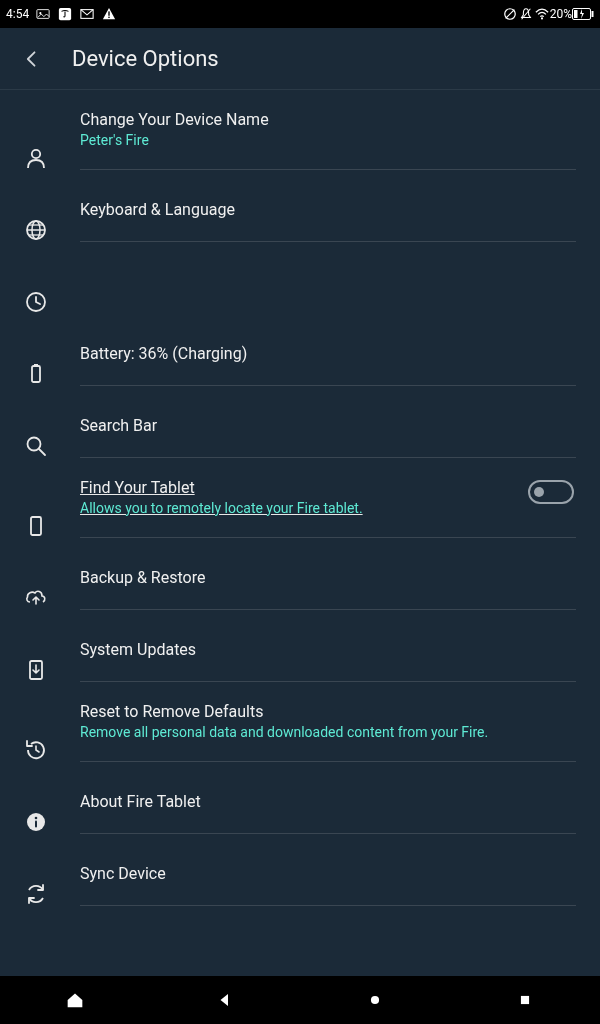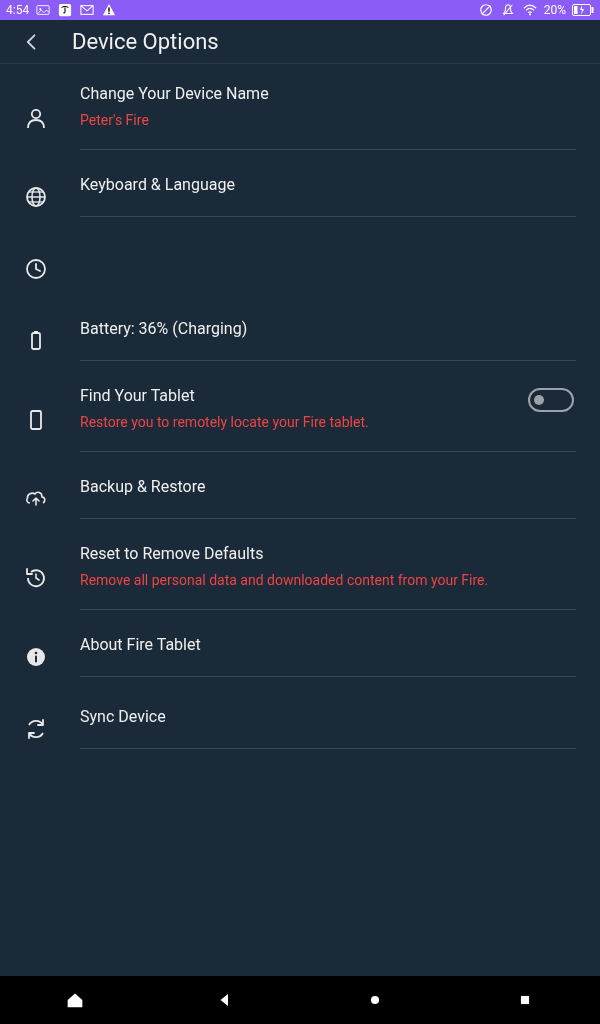--- a/index.html
+++ b/index.html
@@ -5,64 +5,64 @@
   * { box-sizing: border-box; margin: 0; padding: 0; }
   html, body { width: 600px; height: 1024px; overflow: hidden; }
   body {
     background: #1b2a38;
     color: #e8e8e8;
     font-family: -apple-system, "Segoe UI", Roboto, Arial, sans-serif;
     display: flex;
     flex-direction: column;
   }
   .status-bar {
-    height: 20px;
-    background: #8b5cf6;
+    height: 28px;
+    background: #000000;
     display: flex;
     align-items: center;
     padding: 0 6px;
     font-size: 12px;
     color: #fff;
   }
   .status-left { display: flex; align-items: center; gap: 6px; }
-  .status-right { margin-left: auto; display: flex; align-items: center; gap: 6px; }
+  .status-right { margin-left: auto; display: flex; align-items: center; }
   .status-ico { display: inline-flex; align-items: center; justify-content: center; width: 16px; height: 16px; }
   .header {
-    height: 44px;
+    height: 62px;
     display: flex;
     align-items: center;
     padding: 0 22px;
     border-bottom: 1px solid #2b3a47;
   }
   .back-arrow { width: 20px; height: 20px; margin-right: 30px; }
   .header-title { font-size: 22px; font-weight: 400; color: #f0f0f0; }
   .content { flex: 1; overflow: hidden; }
   .row {
     display: flex;
-    align-items: center;
+    align-items: flex-end;
     padding: 20px 24px 0 24px;
     min-height: 72px;
     position: relative;
   }
   .row-icon {
     width: 24px;
     height: 24px;
     flex: 0 0 24px;
     margin-right: 32px;
     margin-top: 2px;
     color: #e8e8e8;
   }
   .row-body {
     flex: 1;
     padding-bottom: 20px;
     border-bottom: 1px solid #3a4652;
   }
   .row-title { font-size: 16px; color: #f0f0f0; font-weight: 400; line-height: 1.3; }
-  .row-sub { font-size: 14px; color: #ef4444; margin-top: 6px; line-height: 1.3; }
-  .row.with-switch .row-body { padding-right: 64px; }
+  .row-sub { font-size: 14px; color: #5eead4; line-height: 1.3; }
+  .row.with-switch .row-body { padding-right: 64px; text-decoration: underline; }
   .switch {
     position: absolute;
     right: 26px;
     top: 22px;
     width: 46px;
     height: 24px;
     border: 2px solid #9aa3ab;
     border-radius: 14px;
     display: flex;
     align-items: center;
@@ -203,48 +203,70 @@
       <svg viewBox="0 0 24 24" width="24" height="24">
           <rect x="8" y="4" width="8" height="16" rx="1.5" fill="none" stroke="#e8e8e8" stroke-width="1.8"></rect>
           <rect x="10" y="2" width="4" height="2" fill="#e8e8e8"></rect>
         </svg>
     </span>
     <div class="row-body">
       <div class="row-title">Battery: 36% (Charging)</div>
     </div>
   </div>
 
+  <div class="row">
+    <span class="row-icon">
+      <svg viewBox="0 0 24 24" width="24" height="24">
+          <circle cx="10" cy="10" r="6.5" fill="none" stroke="#e8e8e8" stroke-width="1.8"></circle>
+          <line x1="15" y1="15" x2="21" y2="21" stroke="#e8e8e8" stroke-width="1.8" stroke-linecap="round"></line>
+        </svg>
+    </span>
+    <div class="row-body">
+      <div class="row-title">Search Bar</div>
+    </div>
+  </div>
 
   <div class="row with-switch">
     <span class="row-icon">
       <svg viewBox="0 0 24 24" width="24" height="24">
           <rect x="7" y="3" width="10" height="18" rx="1.5" fill="none" stroke="#e8e8e8" stroke-width="1.8"></rect>
         </svg>
     </span>
     <div class="row-body">
       <div class="row-title">Find Your Tablet</div>
-      <div class="row-sub">Restore you to remotely locate your Fire tablet.</div>
+      <div class="row-sub">Allows you to remotely locate your Fire tablet.</div>
     </div>
     <div class="switch">
       <div class="switch-knob"></div>
     </div>
   </div>
 
   <div class="row">
     <span class="row-icon">
       <svg viewBox="0 0 24 24" width="24" height="24">
           <path d="M6 16 C3 16 2 13 3.5 11 C3 7 8 5 11 7 C13 4 18 5 18 10 C21 10 22 14 19 16" fill="none" stroke="#e8e8e8" stroke-width="1.6"></path>
           <path d="M12 18 L12 11 M9 14 L12 11 L15 14" fill="none" stroke="#e8e8e8" stroke-width="1.6" stroke-linecap="round" stroke-linejoin="round"></path>
         </svg>
     </span>
     <div class="row-body">
       <div class="row-title">Backup &amp; Restore</div>
     </div>
   </div>
 
+  <div class="row">
+    <span class="row-icon">
+      <svg viewBox="0 0 24 24" width="24" height="24">
+          <rect x="6" y="3" width="12" height="18" rx="1.5" fill="none" stroke="#e8e8e8" stroke-width="1.8"></rect>
+          <path d="M12 7 L12 15 M9 12 L12 15 L15 12" fill="none" stroke="#e8e8e8" stroke-width="1.6" stroke-linecap="round" stroke-linejoin="round"></path>
+        </svg>
+    </span>
+    <div class="row-body">
+      <div class="row-title">System Updates</div>
+    </div>
+  </div>
 
   <div class="row">
     <span class="row-icon">
       <svg viewBox="0 0 24 24" width="24" height="24">
           <path d="M4 12 A8 8 0 1 0 7 6" fill="none" stroke="#e8e8e8" stroke-width="1.8"></path>
           <path d="M3 3 L3 8 L8 8" fill="none" stroke="#e8e8e8" stroke-width="1.8" stroke-linecap="round" stroke-linejoin="round"></path>
           <path d="M12 8 L12 12 L15 14" fill="none" stroke="#e8e8e8" stroke-width="1.6" stroke-linecap="round"></path>
         </svg>
     </span>
     <div class="row-body">

